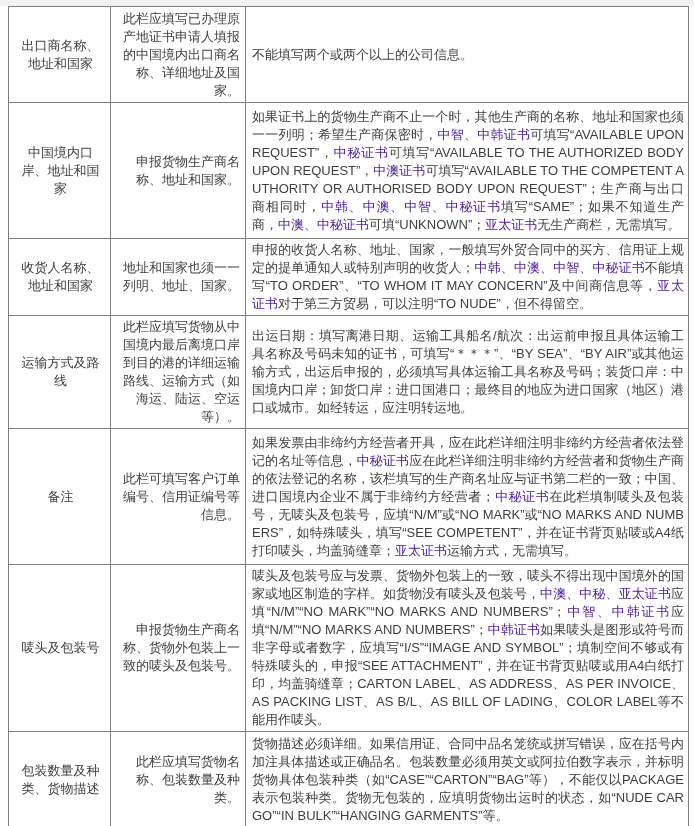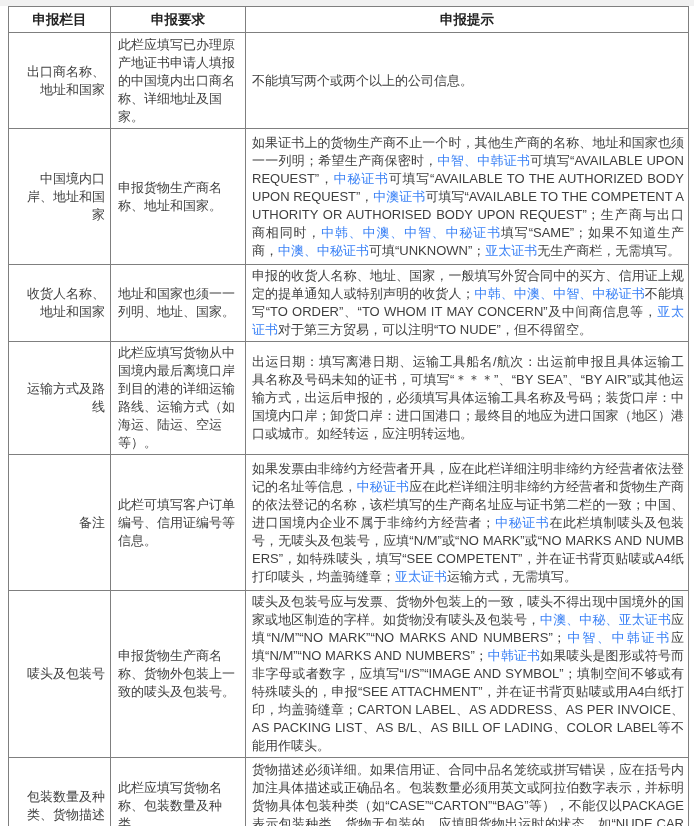--- a/index.html
+++ b/index.html
@@ -15,50 +15,45 @@
     font-size:13px;line-height:18px;
   }
   table.decl th,table.decl td{
     border:1px solid #7f7f7f;vertical-align:middle;box-sizing:border-box;
     word-break:break-all;
   }
   table.decl th{
     font-size:13.5px;font-weight:bold;color:#222;text-align:center;
     height:26px;padding:2px 4px;
   }
-  td.c-item{width:102px;padding:2px 5px 2px 7px;text-align:right;}
-  td.c-req{width:135px;padding:2px 5px 2px 7px;text-align:left;}
+  td.c-item{width:102px;padding:2px 5px 2px 7px;text-align:center;}
+  td.c-req{width:135px;padding:2px 5px 2px 7px;text-align:right;}
   td.c-tip{width:443px;padding:2px 4px 2px 6px;text-align:justify;}
   tr.r1{height:96px;}
   tr.r2{height:136px;}
   tr.r3{height:74px;}
   tr.r4{height:103px;}
   tr.r5{height:136px;}
   tr.r6{height:158px;}
   tr.r7{height:96px;}
-  .hl{color:#3b82f6;}
+  .hl{color:#4c1d95;}
 </style>
 </head>
 <body>
 
 <div class="top-strip"></div>
 
 <div class="doc">
   <table class="decl">
     <colgroup>
       <col style="width:102px">
         <col style="width:135px">
         <col style="width:443px">
     </colgroup>
     <tbody>
-        <tr>
-      <th>申报栏目</th>
-      <th>申报要求</th>
-      <th>申报提示</th>
-    </tr>
     <tr class="r1">
       <td class="c-item">出口商名称、地址和国家</td>
       <td class="c-req">此栏应填写已办理原产地证书申请人填报的中国境内出口商名称、详细地址及国家。</td>
       <td class="c-tip"><span>不能填写两个或两个以上的公司信息。</span></td>
     </tr>
     <tr class="r2">
       <td class="c-item">中国境内口岸、地址和国家</td>
       <td class="c-req">申报货物生产商名称、地址和国家。</td>
       <td class="c-tip"><span>如果证书上的货物生产商不止一个时，其他生产商的名称、地址和国家也须一一列明；希望生产商保密时，</span><span class="hl">中智、中韩证书</span><span>可填写“AVAILABLE UPON REQUEST”，</span><span class="hl">中秘证书</span><span>可填写“AVAILABLE TO THE AUTHORIZED BODY UPON REQUEST”，</span><span class="hl">中澳证书</span><span>可填写“AVAILABLE TO THE COMPETENT AUTHORITY OR AUTHORISED BODY UPON REQUEST”；生产商与出口商相同时，</span><span class="hl">中韩、中澳、中智、中秘证书</span><span>填写“SAME”；如果不知道生产商，</span><span class="hl">中澳、中秘证书</span><span>可填“UNKNOWN”；</span><span class="hl">亚太证书</span><span>无生产商栏，无需填写。</span></td>
     </tr>

